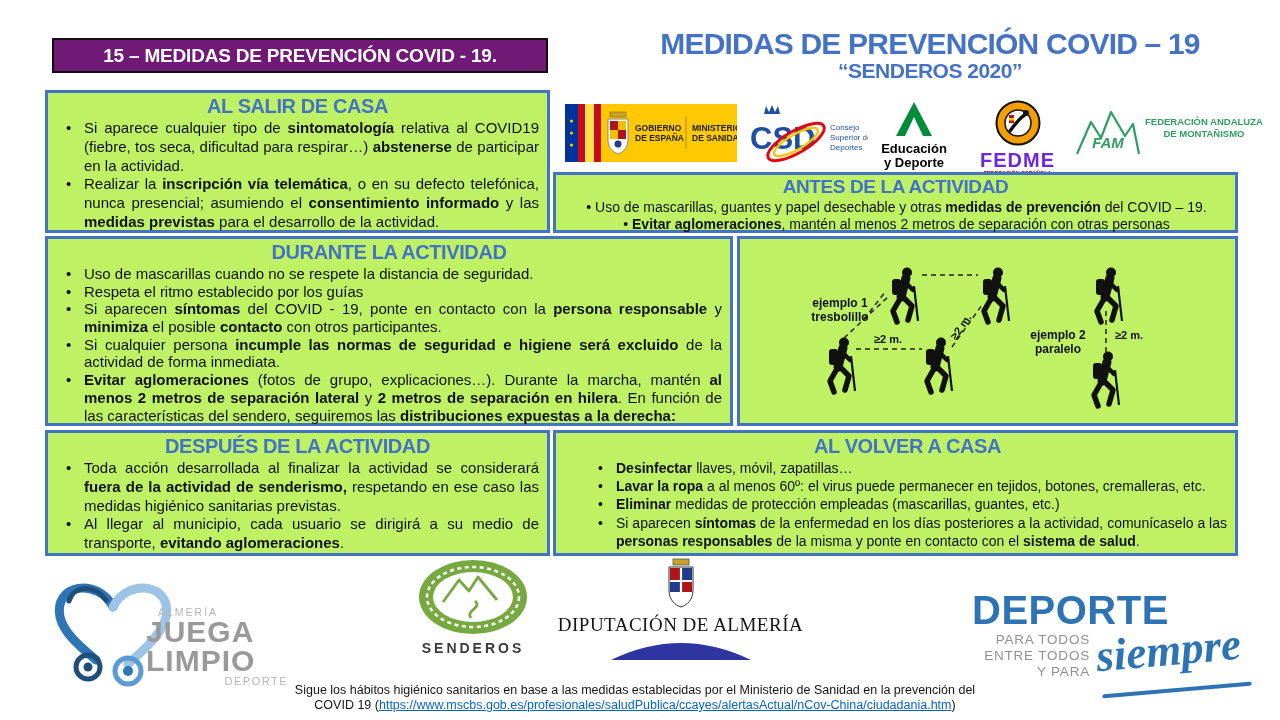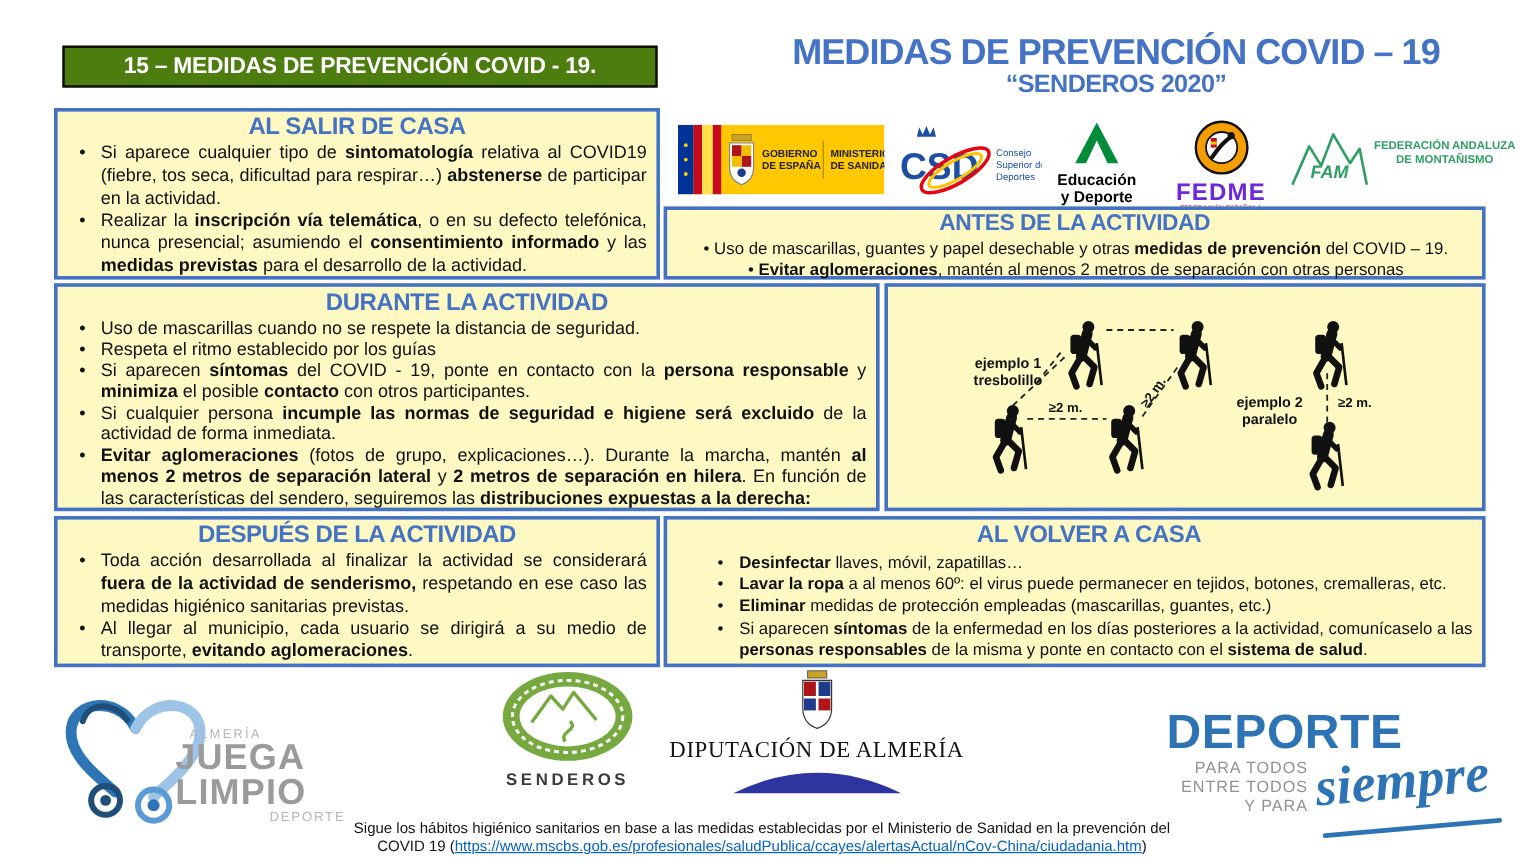--- a/index.html
+++ b/index.html
@@ -1,30 +1,30 @@
 <!DOCTYPE html>
 <html><head>
 <meta charset="utf-8">
 <style>
   html,body{margin:0;padding:0;}
   body{width:1280px;height:720px;position:relative;background:#fff;overflow:hidden;
        font-family:"Liberation Sans",sans-serif;color:#111;}
   .abs{position:absolute;}
 
   
-  .banner{left:52px;top:38px;width:492px;height:31px;background:#4d7c0f;border:2px solid #101010;
+  .banner{left:52px;top:38px;width:492px;height:31px;background:#701a75;border:2px solid #101010;
           color:#fff;font-weight:bold;font-size:19px;display:flex;align-items:center;justify-content:center;
           letter-spacing:-0.2px;}
   .main-title{left:590px;top:27px;width:680px;text-align:center;color:#4472C4;font-weight:bold;
               font-size:30px;letter-spacing:-0.8px;}
   .sub-title{left:590px;top:59px;width:680px;text-align:center;color:#4472C4;font-weight:bold;
              font-size:21px;letter-spacing:-0.5px;}
 
   
-  .box{border:3px solid #4472C4;background:#fef9c3;box-sizing:border-box;}
+  .box{border:3px solid #4472C4;background:#bef264;box-sizing:border-box;}
   .box h2{margin:2px 0 0;text-align:center;color:#4472C4;font-size:20px;letter-spacing:-0.4px;}
   .box ul{list-style:none;margin:1px 0 0;padding:0 8px 0 10px;}
   .box li{position:relative;padding-left:26px;text-align:justify;}
   .box li::before{content:"•";position:absolute;left:8px;top:0;}
   .b{font-weight:bold;}
   .box-salir{left:45px;top:90px;width:505px;height:143px;}
   .box-salir li{font-size:15px;line-height:1.25;}
   .box-antes{left:553px;top:172px;width:685px;height:61px;}
   .box-antes h2{font-size:19px;margin-top:1px;}
   .box-antes li{font-size:14px;line-height:1.2;text-align:center;padding-left:0;}

